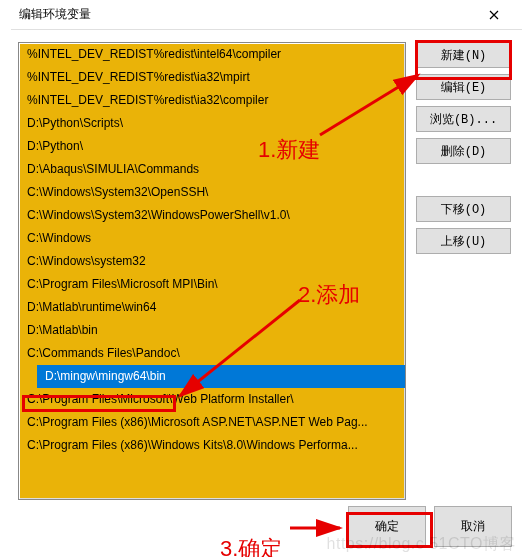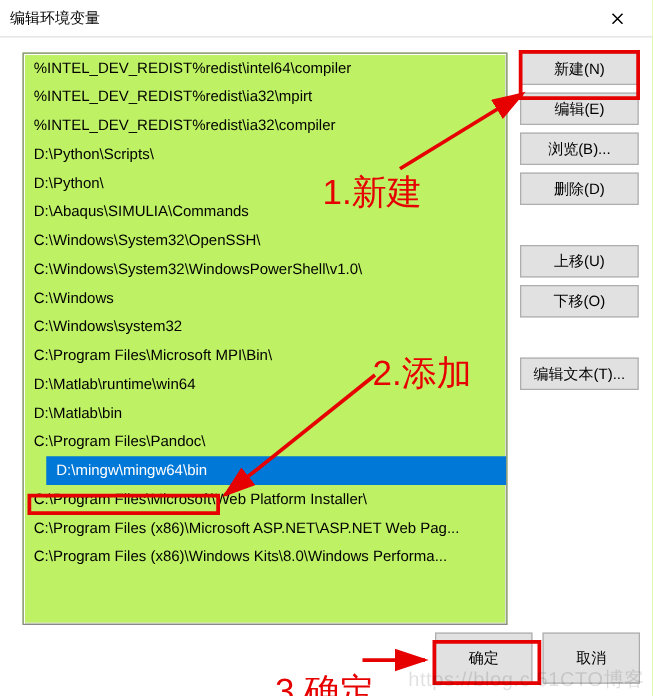--- a/index.html
+++ b/index.html
@@ -11,39 +11,40 @@
   height: 557px;
   position: relative;
 }
 .titlebar {
   height: 30px;
   display: flex;
   align-items: center;
   padding: 0 8px;
   background: #fff;
   border-bottom: 1px solid #e0e0e0;
+  margin-left: 11px;
 }
 .titlebar .title { flex: 1; font-size: 12px; }
 .titlebar .close {
   width: 40px; height: 24px;
   display: flex; align-items: center; justify-content: center;
   font-size: 14px;
 }
 .content {
   display: flex;
   padding: 12px 10px 8px 18px;
   gap: 10px;
 }
 .listbox {
   width: 388px;
   height: 458px;
   border: 1px solid #888;
   box-shadow: inset 1px 1px 0 #fff, inset -1px -1px 0 #ddd;
   overflow: hidden;
-  background: #bef264;
+  background: #eab308;
   position: relative;
 }
 .listbox .item {
   padding: 4px 8px;
   font-size: 12px;
   white-space: nowrap;
   overflow: hidden;
   text-overflow: ellipsis;
   height: 23px;
   line-height: 15px;
@@ -56,21 +57,21 @@
 .buttons {
   display: flex;
   flex-direction: column;
   gap: 6px;
   width: 95px;
 }
 .buttons button {
   height: 26px;
   background: #e1e1e1;
   border: 1px solid #adadad;
-  font-family: Liberation Sans, sans-serif;
+  font-family: Liberation Mono, monospace;
   font-size: 12px;
   cursor: pointer;
 }
 .buttons .gap { height: 20px; }
 .footer {
   position: absolute;
   right: 10px;
   bottom: 10px;
   display: flex;
   gap: 8px;
@@ -78,21 +79,21 @@
 .footer button {
   width: 78px;
   height: 41px;
   background: #e1e1e1;
   border: 1px solid #adadad;
   font-family: inherit;
   font-size: 12px;
   cursor: pointer;
 }
 .redbox { border: 3px solid #e60000; position: absolute; }
-.redtext { color: #e60000; font-size: 28px; font-weight: 500; position: absolute; }
+.redtext { color: #e60000; font-size: 22px; font-weight: 500; position: absolute; }
 .watermark {
   position: absolute; right: 6px; bottom: 2px;
   font-size: 16px; color: rgba(0,0,0,0.12);
   letter-spacing: 0.5px;
 }
 svg.arrow-svg { position: absolute; overflow: visible; }
 </style>
 </head>
 <body>
 
@@ -113,36 +114,35 @@
       <div class="item">D:\Python\Scripts\</div>
       <div class="item">D:\Python\</div>
       <div class="item">D:\Abaqus\SIMULIA\Commands</div>
       <div class="item">C:\Windows\System32\OpenSSH\</div>
       <div class="item">C:\Windows\System32\WindowsPowerShell\v1.0\</div>
       <div class="item">C:\Windows</div>
       <div class="item">C:\Windows\system32</div>
       <div class="item">C:\Program Files\Microsoft MPI\Bin\</div>
       <div class="item">D:\Matlab\runtime\win64</div>
       <div class="item">D:\Matlab\bin</div>
-      <div class="item">C:\Program Files\Pandoc\</div>
+      <div class="item">C:\Commands Files\Pandoc\</div>
       <div class="item selected">D:\mingw\mingw64\bin</div>
       <div class="item">C:\Program Files\Microsoft\Web Platform Installer\</div>
       <div class="item">C:\Program Files (x86)\Microsoft ASP.NET\ASP.NET Web Pag...</div>
       <div class="item">C:\Program Files (x86)\Windows Kits\8.0\Windows Performa...</div>
     </div>
   <div class="buttons">
     <button>新建(N)</button>
     <button>编辑(E)</button>
     <button>浏览(B)...</button>
     <button>删除(D)</button>
     <div class="gap"></div>
+    <button>下移(O)</button>
     <button>上移(U)</button>
-    <button>下移(O)</button>
     <div class="gap"></div>
-    <button>编辑文本(T)...</button>
   </div>
 </div>
 
 <div class="footer">
   <button>确定</button>
   <button>取消</button>
 </div>
 
 <div class="redbox" style="left:415px; top:40px; width:97px; height:40px;"></div>
 <div class="redbox" style="left:22px; top:395px; width:154px; height:17px;"></div>

